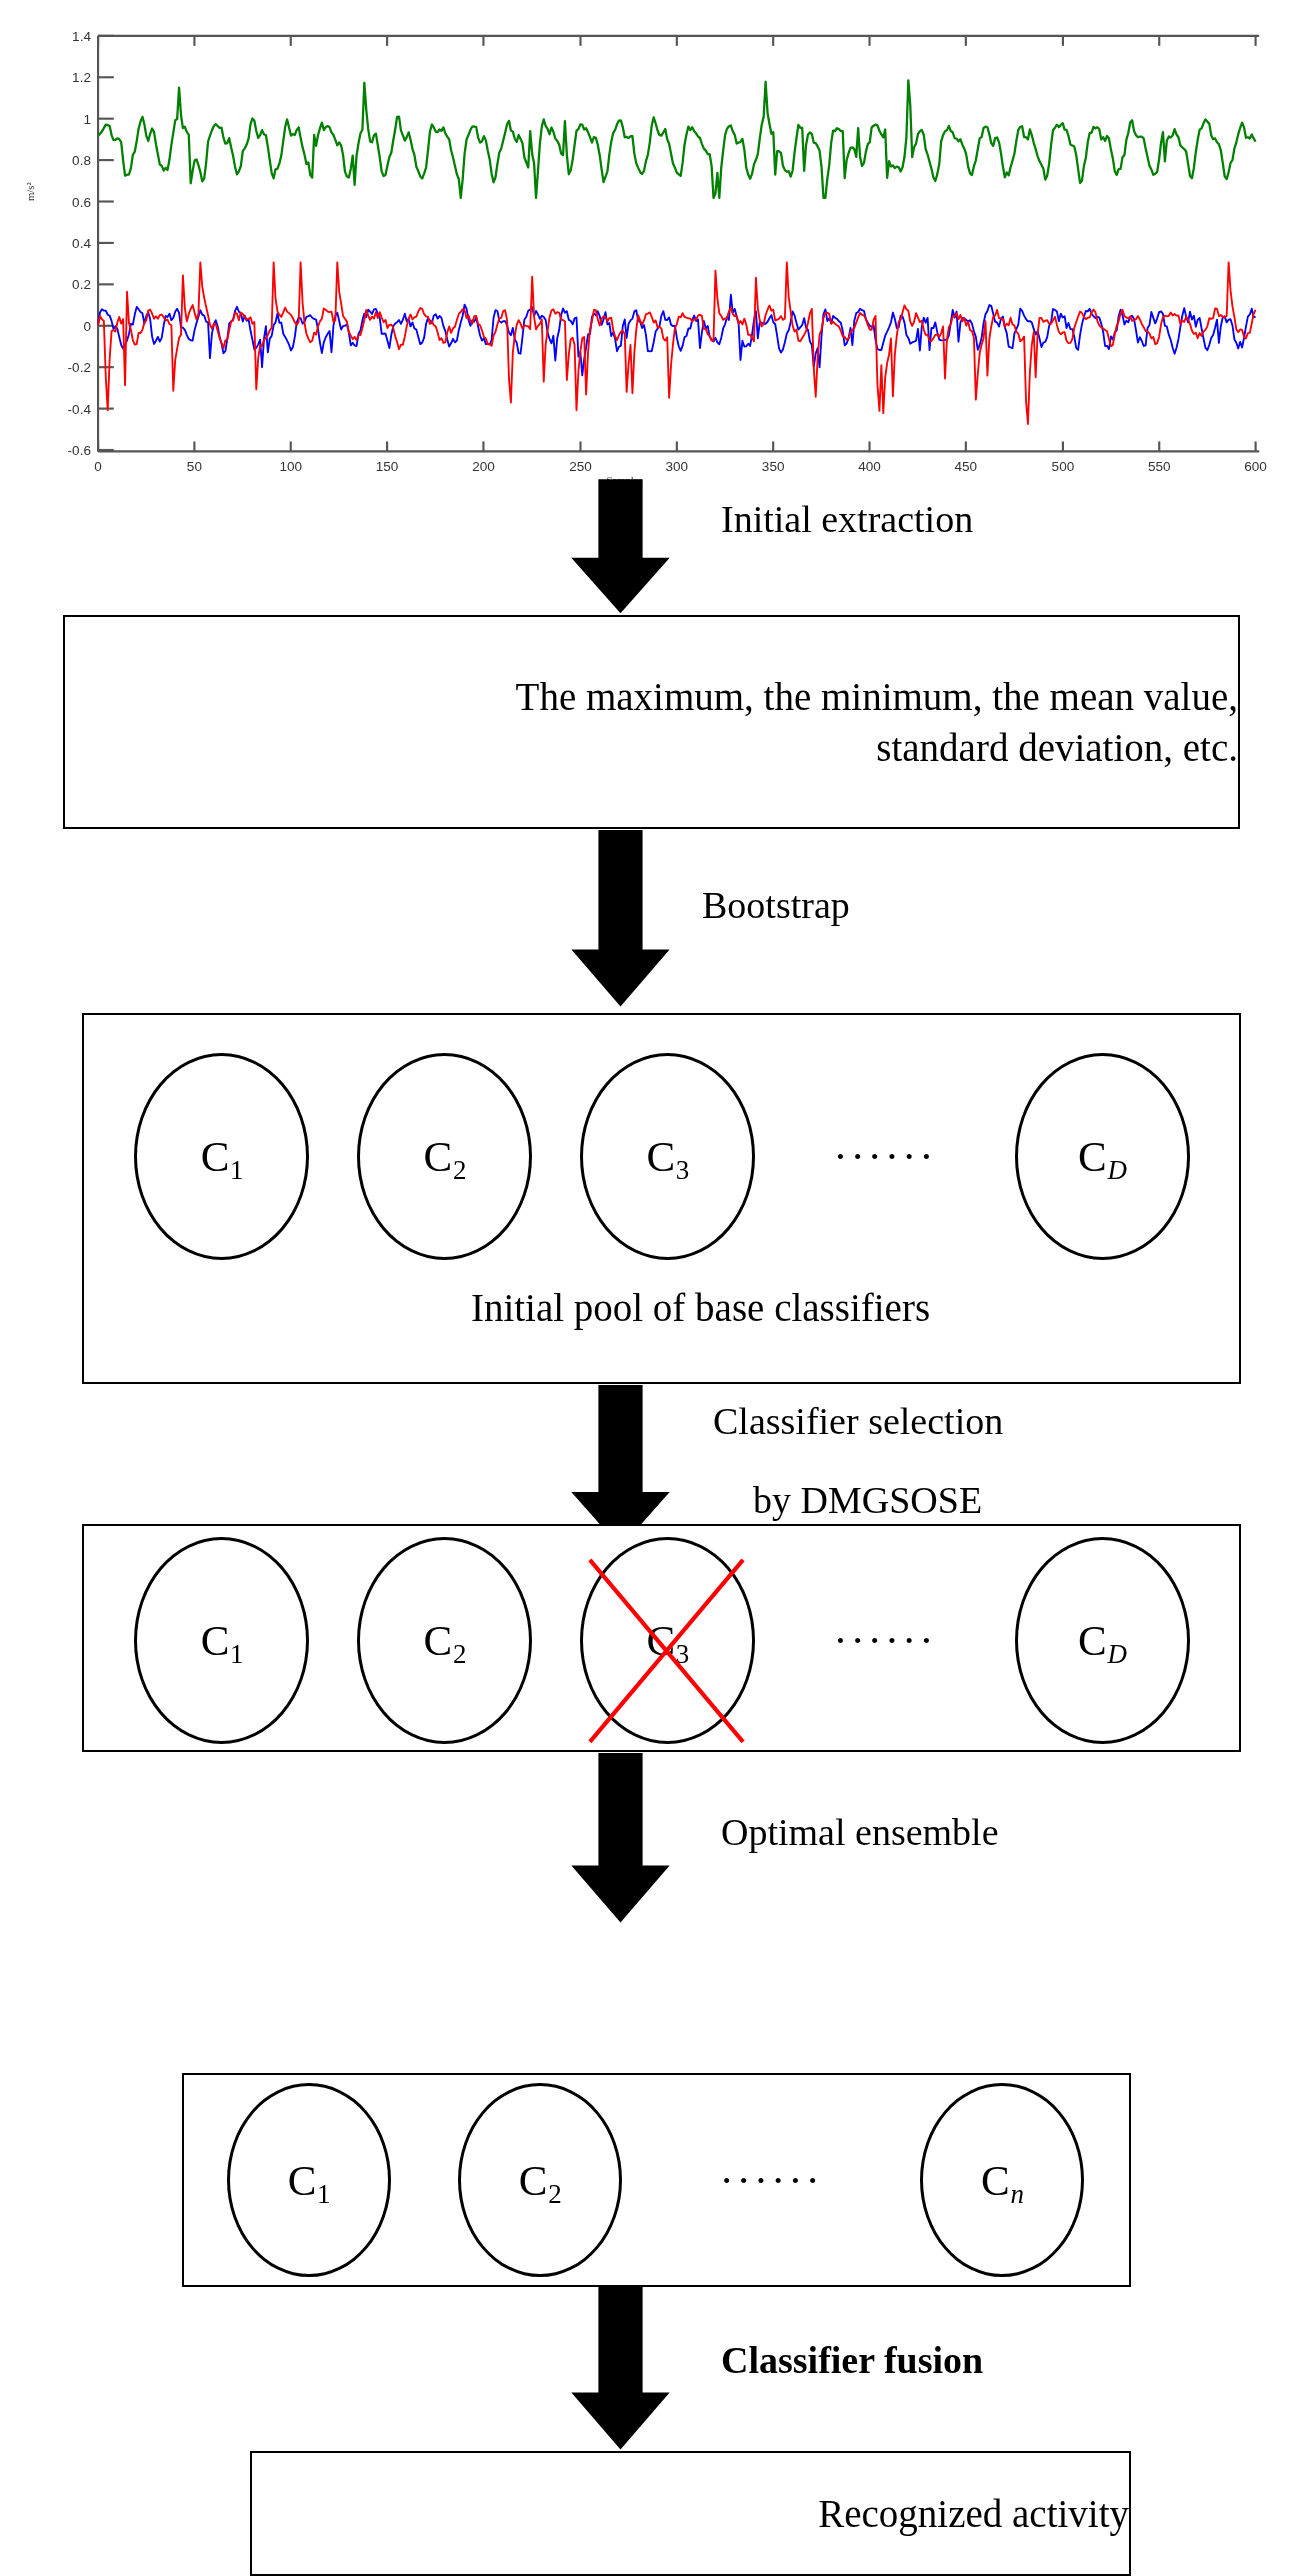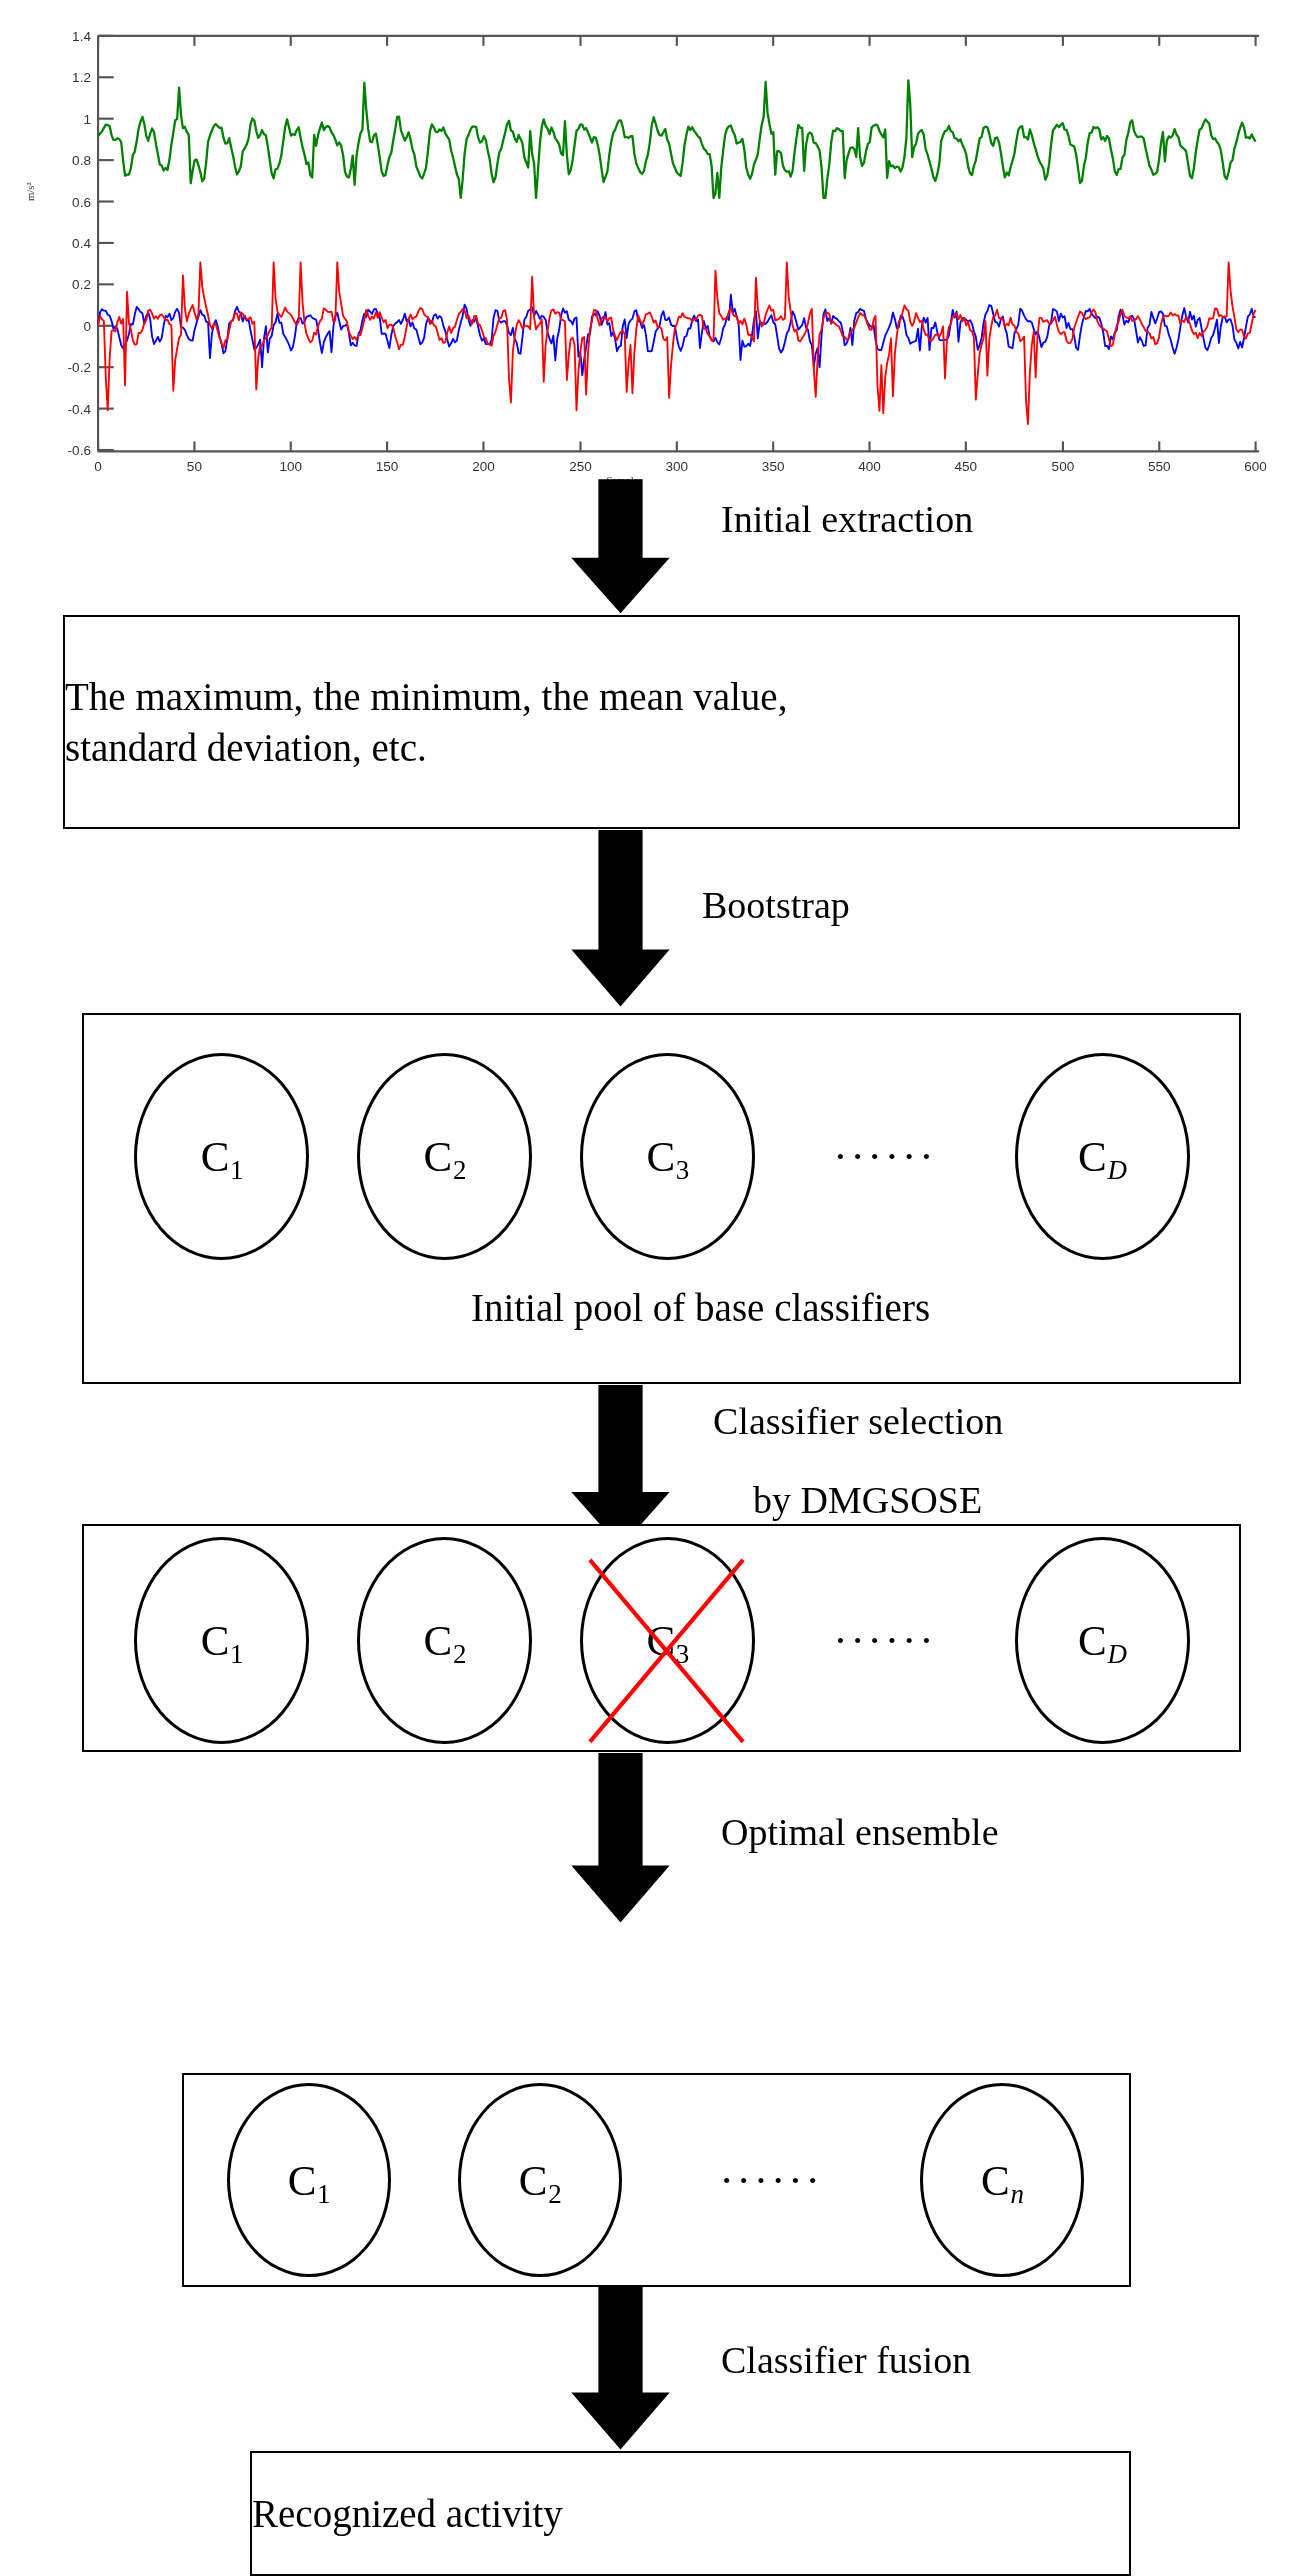--- a/index.html
+++ b/index.html
@@ -28,21 +28,21 @@
   
   .box{
     position:absolute;
     border:2.9px solid #000;
     background:#fff;
     box-sizing:border-box;
   }
   .box-text{
     font-size:39px;
     line-height:1.32;
-    text-align:left;
+    text-align:right;
     width:100%;
   }
 
   
   .arrow{position:absolute;}
   .arrow svg{display:block;}
 
   
   .arrow-label{
     position:absolute;
@@ -277,20 +277,20 @@
         <span class="lbl">C<sub class="it">n</sub></span>
       </div>
     </div>
   </div>
 
   <div class="arrow" style="left:567px;top:2270px;width:107px;height:164px;">
     <svg width="107" height="164" viewBox="0 0 150 230">
       <polygon points="44,0 106,0 106,148 144,148 75,228 6,148 44,148" fill="#000"></polygon>
     </svg>
   </div>
-  <div class="arrow-label" style="left:721px;top:2320px;">Classifier fusion</div>
+  <div class="arrow-label" style="left:721px;top:2320px;font-weight:bold;">Classifier fusion</div>
 
   <div class="box" style="left:250px;top:2434px;width:881px;height:125px;display:flex;align-items:center;justify-content:center;">
     <div class="box-text">Recognized activity</div>
   </div>
 
 </div>
 
 
 </body></html>

